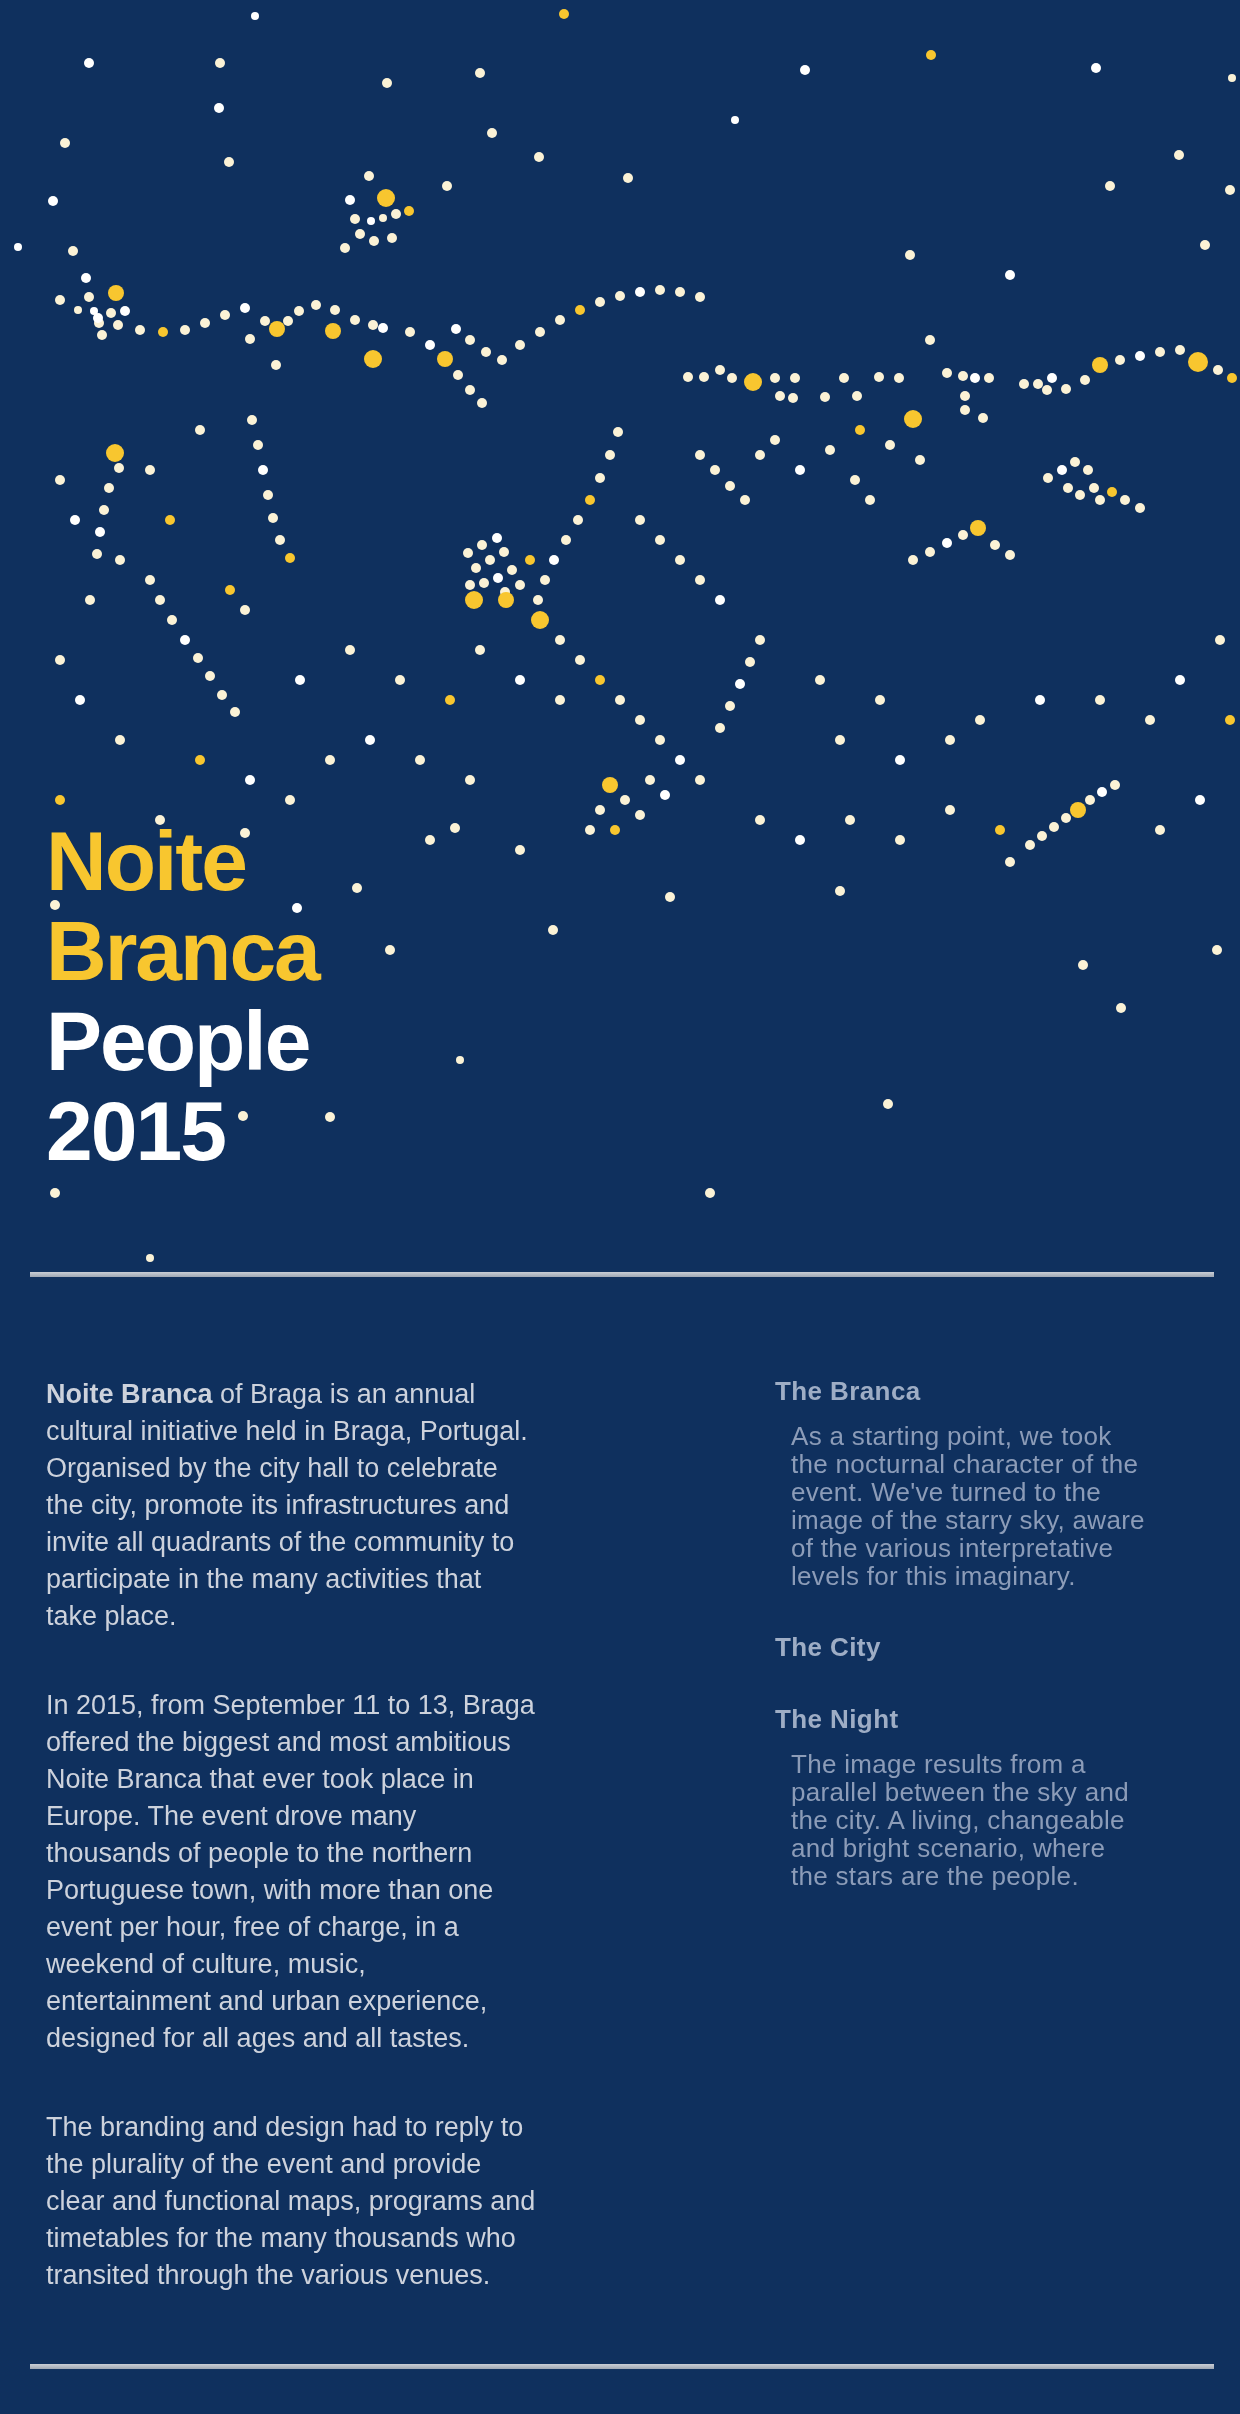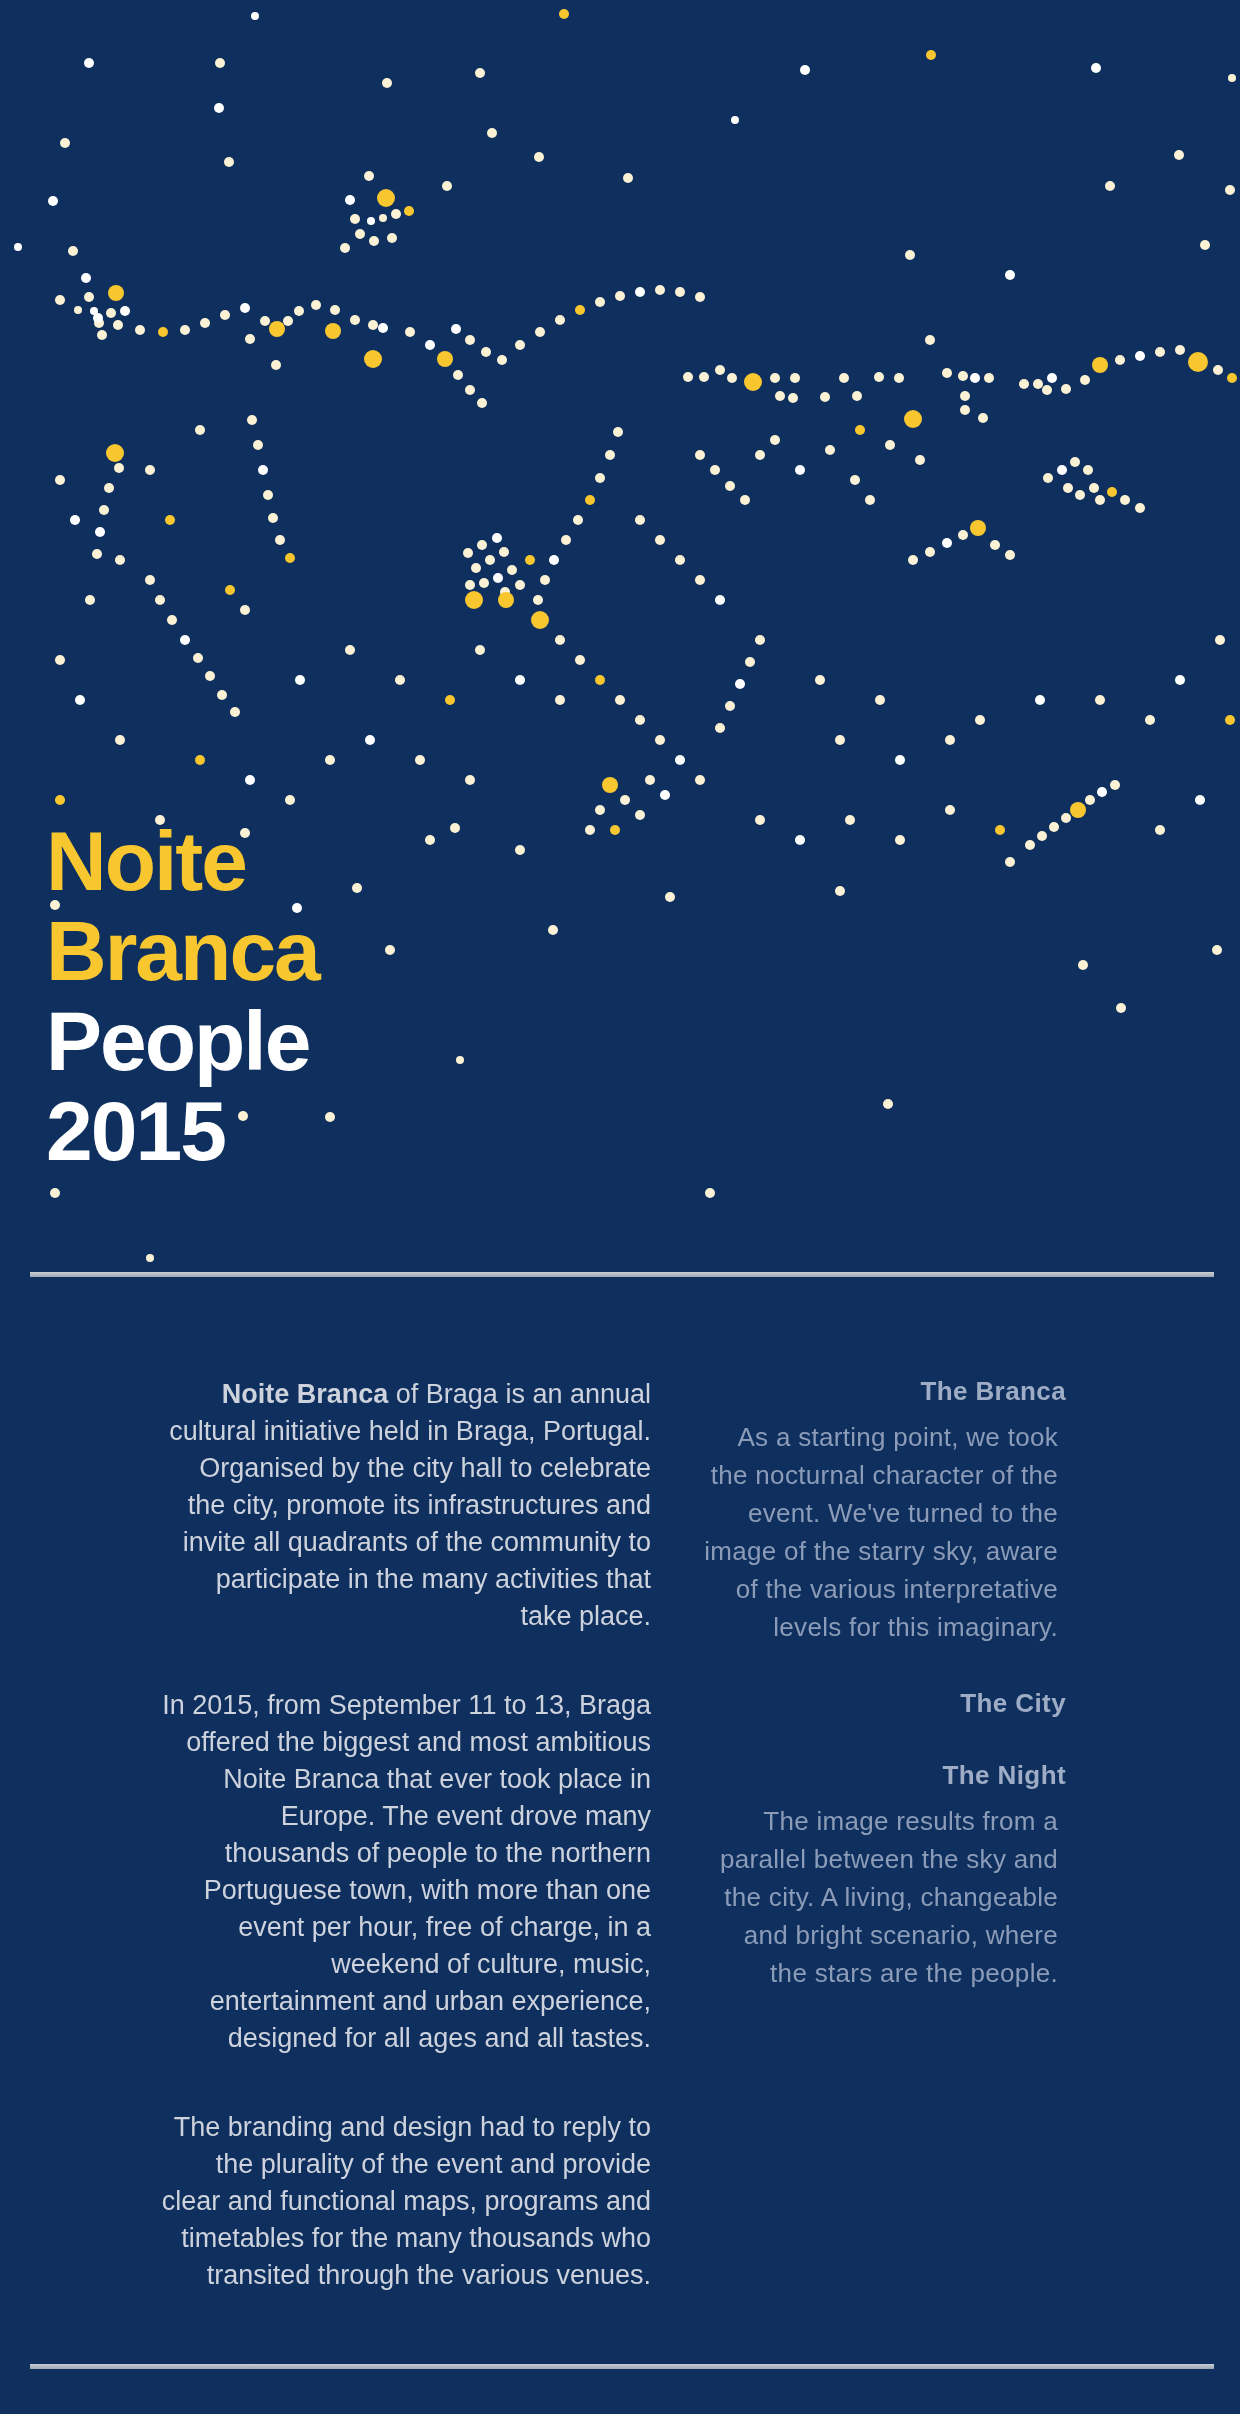--- a/index.html
+++ b/index.html
@@ -54,21 +54,21 @@
     background:linear-gradient(to bottom, var(--divider_light), var(--divider_dark));
   }
   .divider-top{top:1272px;}
   .divider-bottom{top:2364px;}
   .content{
     position:absolute;
     left:46px;
     top:1376px;
     right:60px;
     display:flex;
-    text-align:right;
+    gap:124px;
   }
   .col-left{
     width:605px;
     flex:none;
     color:var(--left_text);
     font-size:27px;
     line-height:37px;
   }
   .col-left p{
     margin:0 0 52px 0;
@@ -82,24 +82,24 @@
   .side-section{margin:0 0 42px 0;}
   .side-section h3{
     margin:0 0 12px 0;
     color:var(--right_heading);
     font-size:26px;
     line-height:30px;
     font-weight:bold;
     letter-spacing:0.4px;
   }
   .side-section p{
-    margin:8px;
+    margin:16px;
     color:var(--right_text);
     font-size:26px;
-    line-height:38px;
+    line-height:28px;
     letter-spacing:0.3px;
     white-space:pre-line;
   }
 </style>
 </head>
 <body>
 
 <div class="poster">
 
   <svg class="starfield" viewBox="0 0 1240 2414" xmlns="http://www.w3.org/2000/svg">

